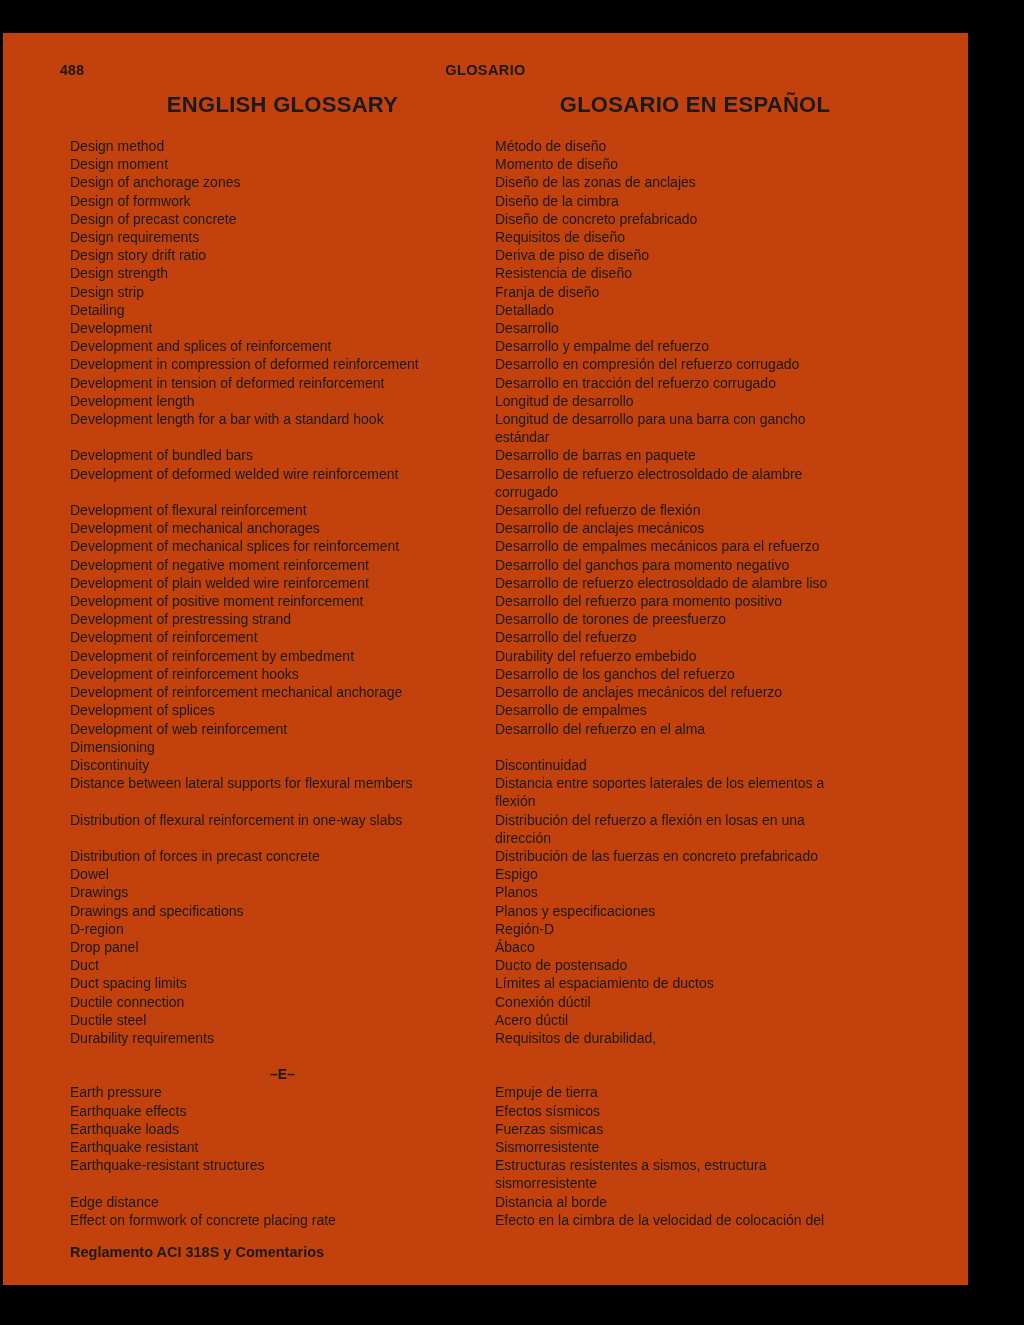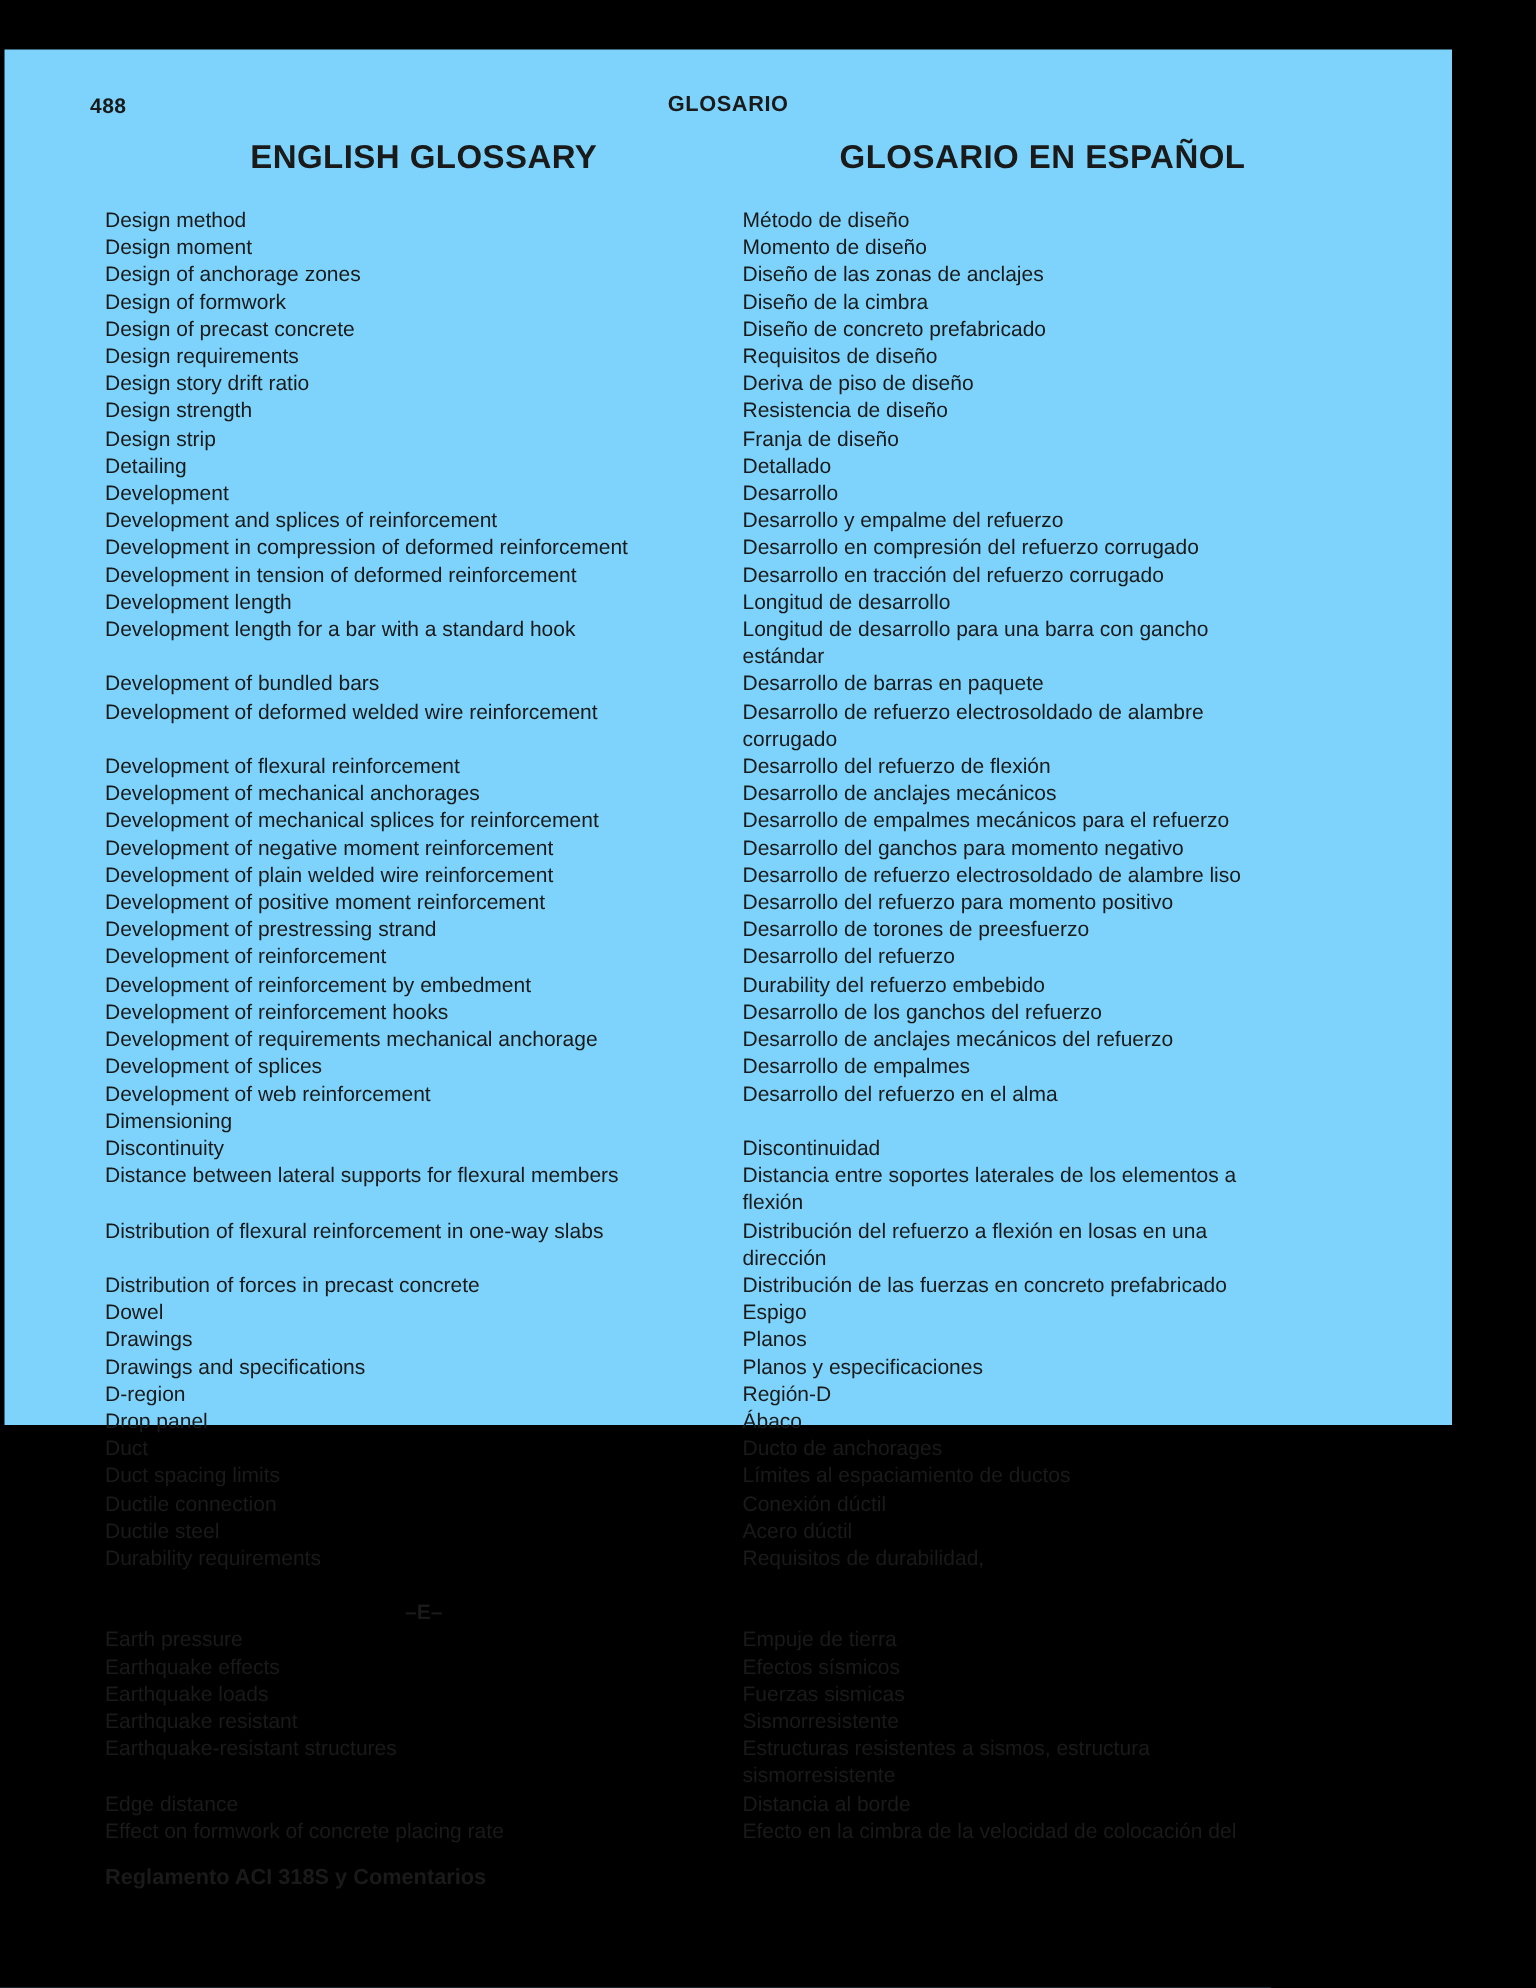--- a/index.html
+++ b/index.html
@@ -15,22 +15,22 @@
     position: relative;
     width: 1024px;
     height: 1325px;
     background: #000;
   }
   .page {
     position: absolute;
     left: 3px;
     top: 33px;
     width: 965px;
-    height: 917px;
-    background: #7dd3fc;
+    height: 1252px;
+    background: #c2410c;
     color: #1a1a1a;
   }
   .page-num {
     position: absolute;
     left: 57px;
     top: 29px;
     font-size: 14px;
     font-weight: bold;
     letter-spacing: 0.3px;
   }
@@ -219,21 +219,21 @@
         </div>
         <div class="entry-row">
           <div class="cell en">Development of reinforcement by embedment</div>
           <div class="cell es">Durability del refuerzo embebido</div>
         </div>
         <div class="entry-row">
           <div class="cell en">Development of reinforcement hooks</div>
           <div class="cell es">Desarrollo de los ganchos del refuerzo</div>
         </div>
         <div class="entry-row">
-          <div class="cell en">Development of requirements mechanical anchorage</div>
+          <div class="cell en">Development of reinforcement mechanical anchorage</div>
           <div class="cell es">Desarrollo de anclajes mecánicos del refuerzo</div>
         </div>
         <div class="entry-row">
           <div class="cell en">Development of splices</div>
           <div class="cell es">Desarrollo de empalmes</div>
         </div>
         <div class="entry-row">
           <div class="cell en">Development of web reinforcement</div>
           <div class="cell es">Desarrollo del refuerzo en el alma</div>
         </div>
@@ -273,21 +273,21 @@
         <div class="entry-row">
           <div class="cell en">D-region</div>
           <div class="cell es">Región-D</div>
         </div>
         <div class="entry-row">
           <div class="cell en">Drop panel</div>
           <div class="cell es">Ábaco</div>
         </div>
         <div class="entry-row">
           <div class="cell en">Duct</div>
-          <div class="cell es">Ducto de anchorages</div>
+          <div class="cell es">Ducto de postensado</div>
         </div>
         <div class="entry-row">
           <div class="cell en">Duct spacing limits</div>
           <div class="cell es">Límites al espaciamiento de ductos</div>
         </div>
         <div class="entry-row">
           <div class="cell en">Ductile connection</div>
           <div class="cell es">Conexión dúctil</div>
         </div>
         <div class="entry-row">

